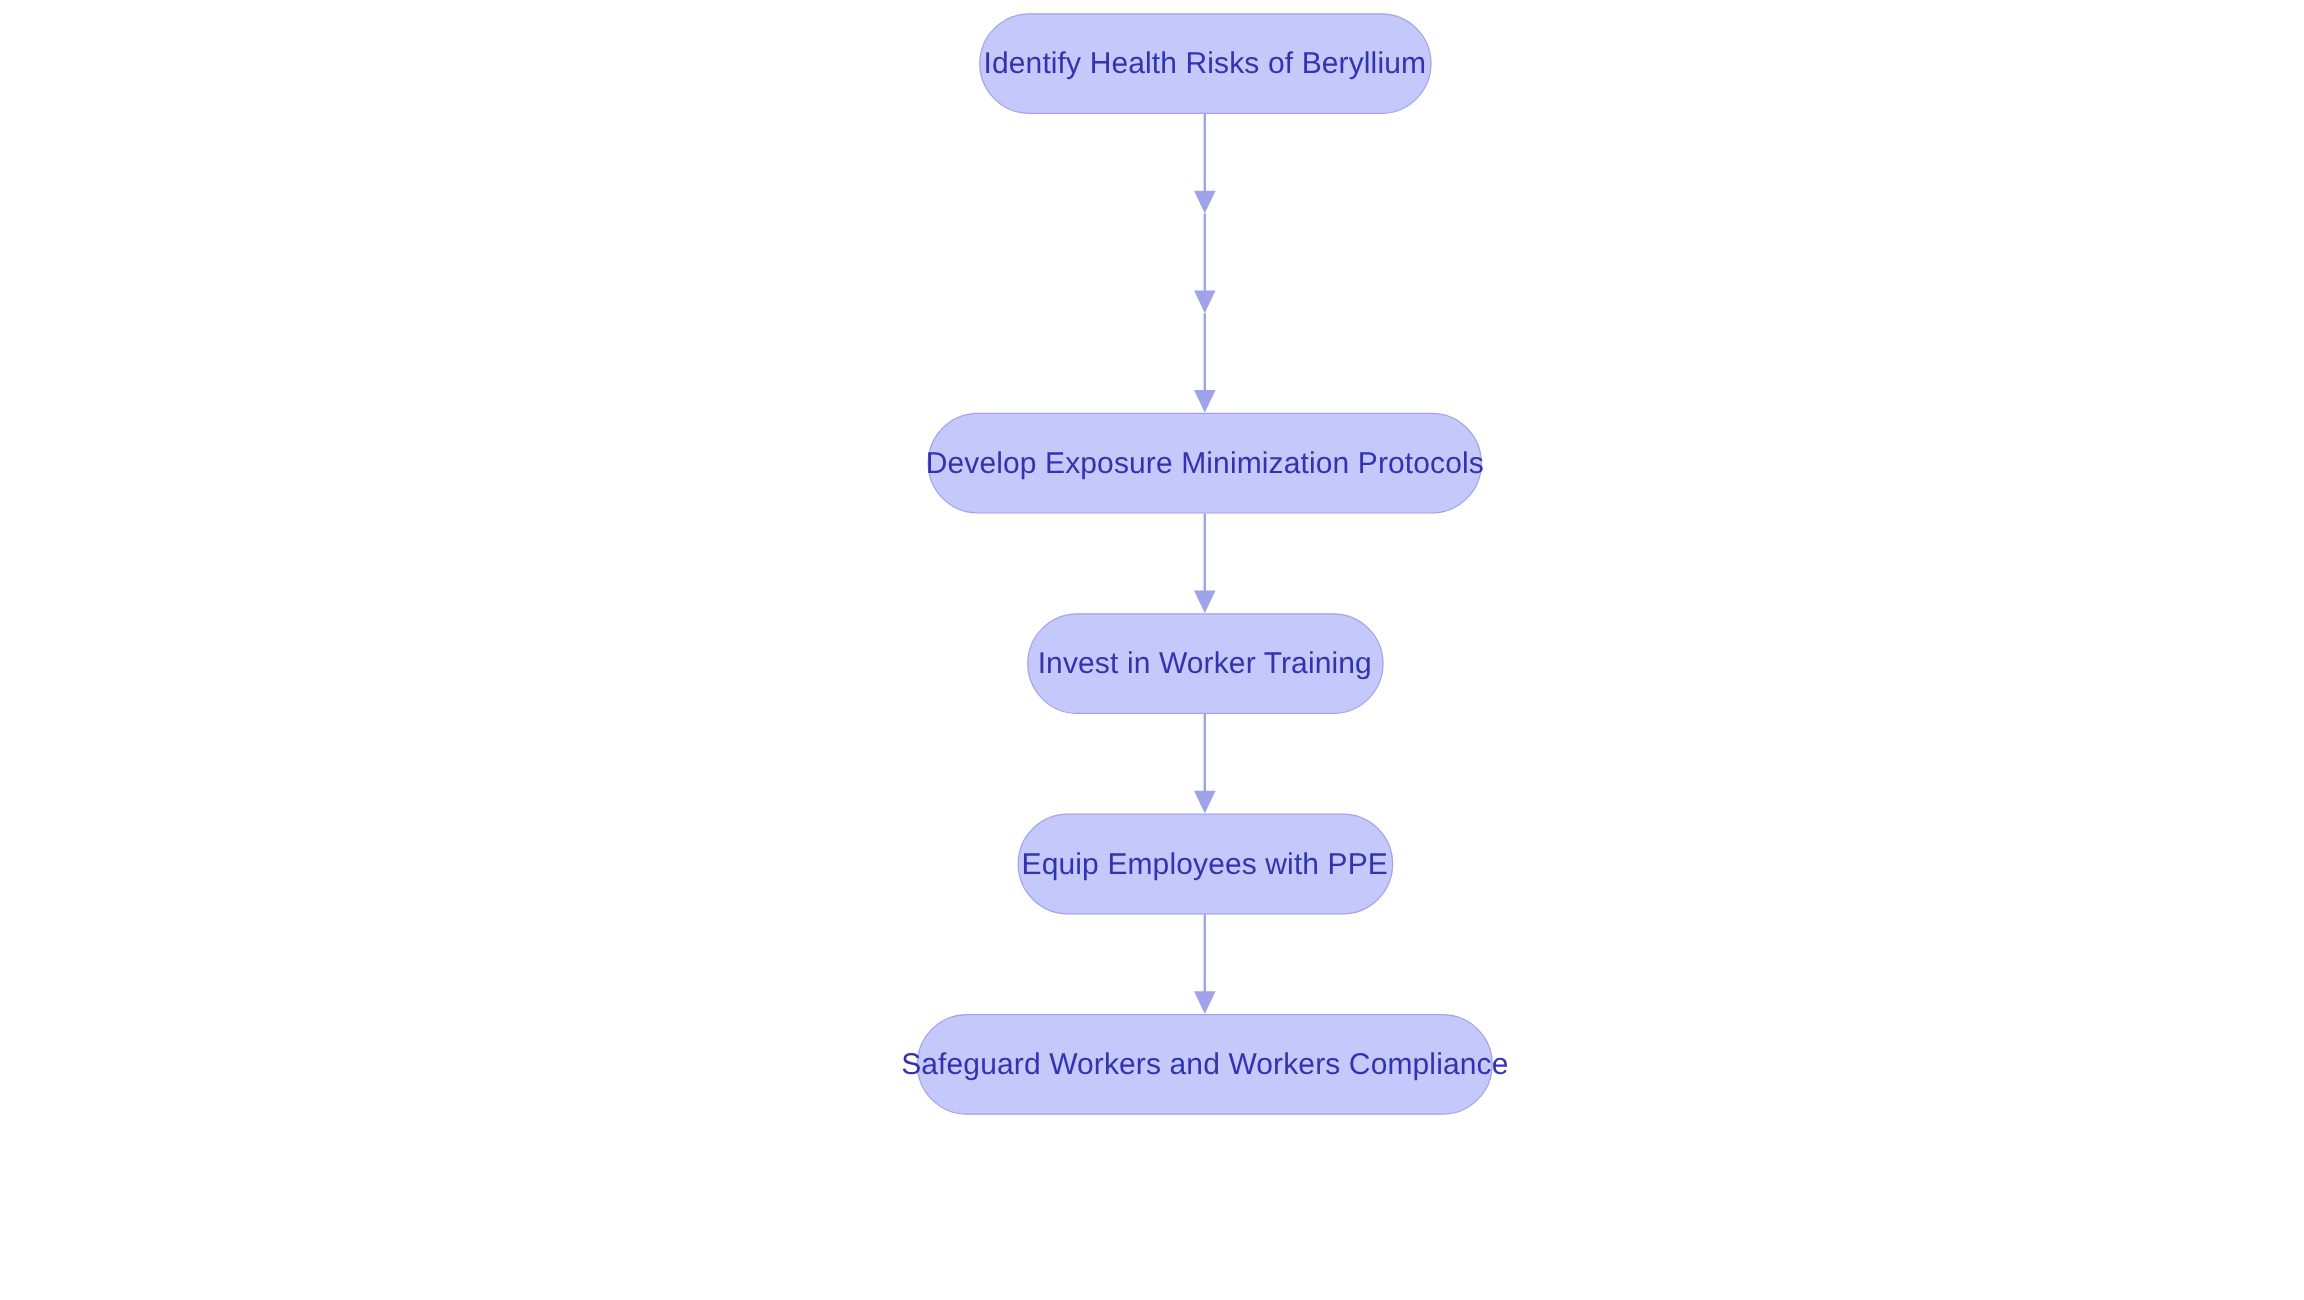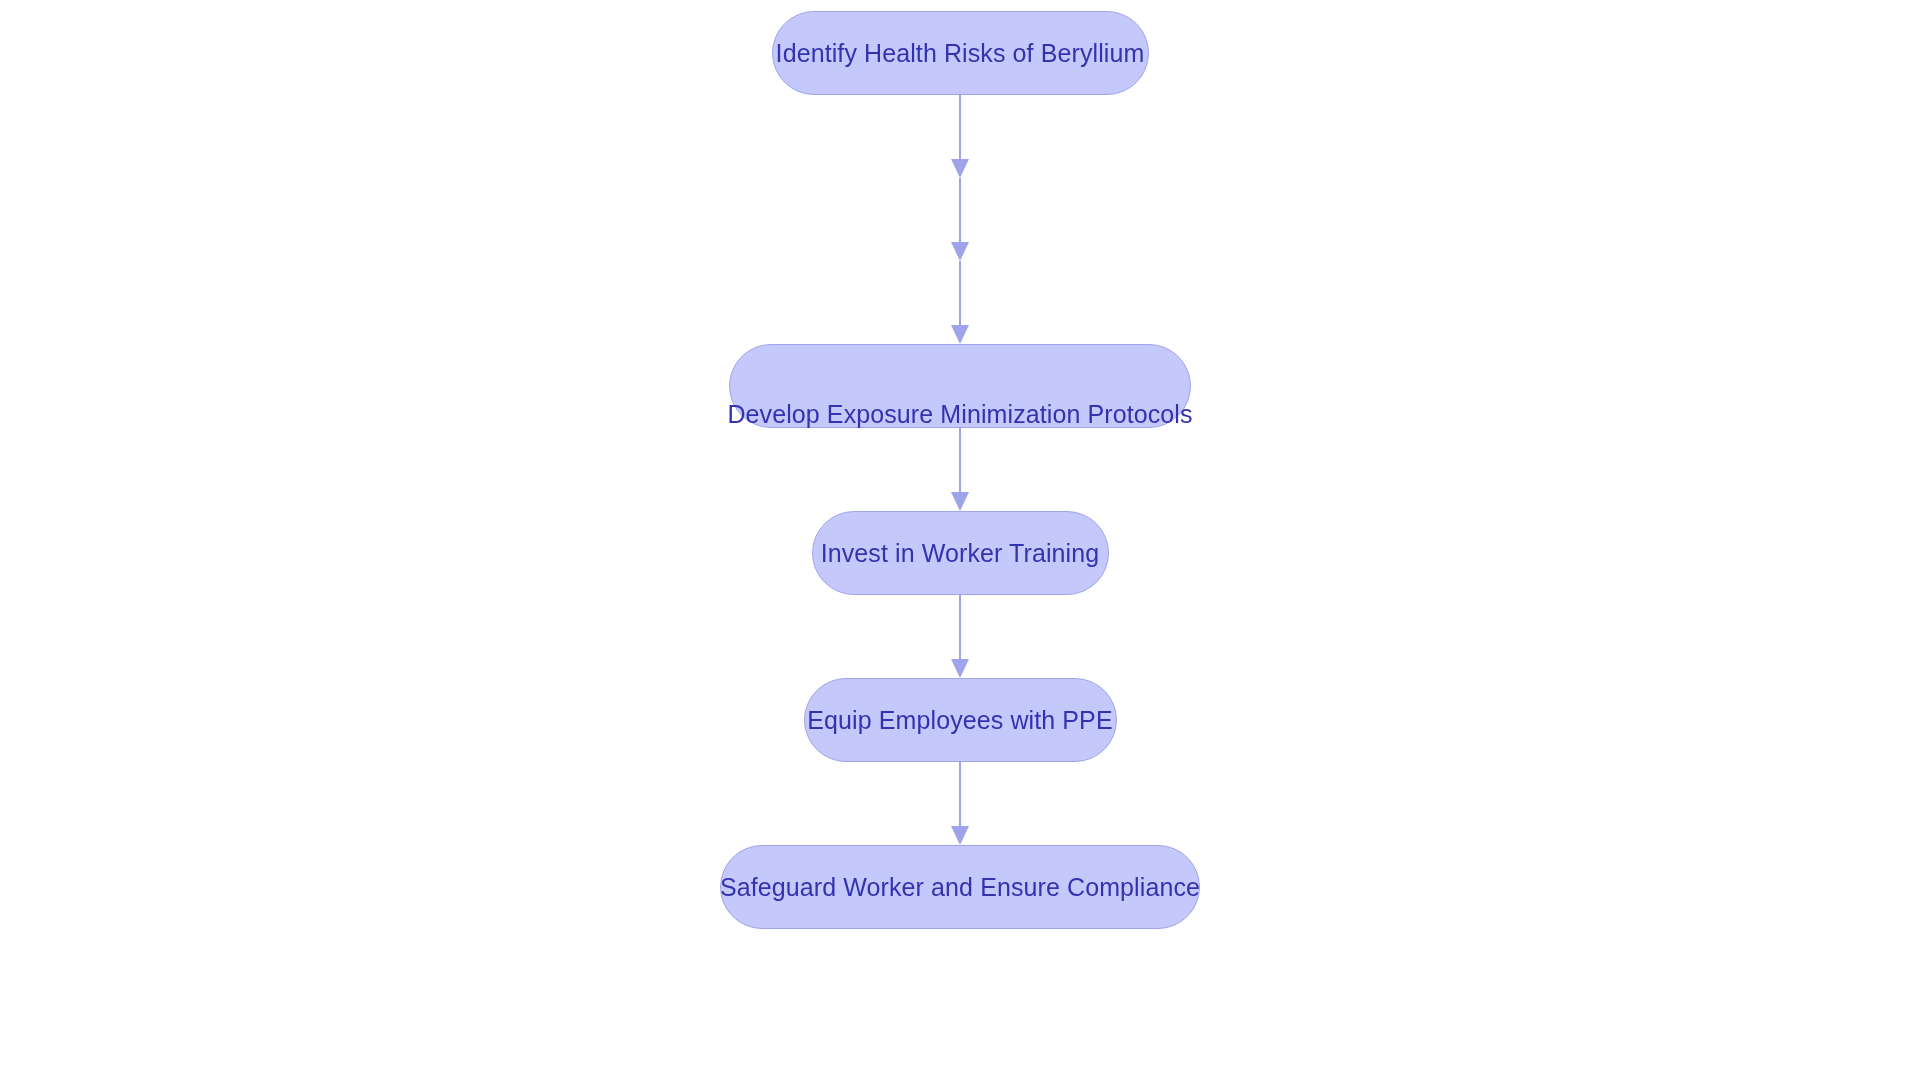--- a/index.html
+++ b/index.html
@@ -12,20 +12,21 @@
     height: 1083px;
     font-family: "Liberation Sans", sans-serif;
     overflow: hidden;
   }
 
   #flowchart-canvas {
     position: relative;
     width: 1876px;
     height: 1083px;
     background: #ffffff;
+    margin-left: 44px;
   }
 
   .flow-column {
     position: absolute;
     left: 0;
     top: 0;
     width: 1920px;
     height: 1083px;
     display: flex;
     flex-direction: column;
@@ -56,21 +57,21 @@
     color: #3333b0;
     white-space: nowrap;
     letter-spacing: 0.1px;
     font-weight: 400;
   }
 
   
   .node.w0 { width: 377px; }
   .node.w1 { width: 320px; }
   .node.w2 { width: 335px; }
-  .node.w3 { width: 462px; align-items: flex-end; }
+  .node.w3 { width: 462px; }
   .node.w4 { width: 297px; }
   .node.w5 { width: 313px; }
   .node.w6 { width: 480px; }
 
   
   .connector {
     position: relative;
     width: 28px;
     height: 83px;
     flex: none;
@@ -144,17 +145,17 @@
     <div class="node w5">
       <span class="node-label">Equip Employees with PPE</span>
     </div>
 
     <div class="connector">
       <div class="shaft"></div>
       <div class="arrowhead"></div>
     </div>
 
     <div class="node w6">
-      <span class="node-label">Safeguard Worker and Ensure Compliance</span>
+      <span class="node-label">Safeguard Workers and Workers Compliance</span>
     </div>
 
   </div>
 </div>
 
 </body></html>

